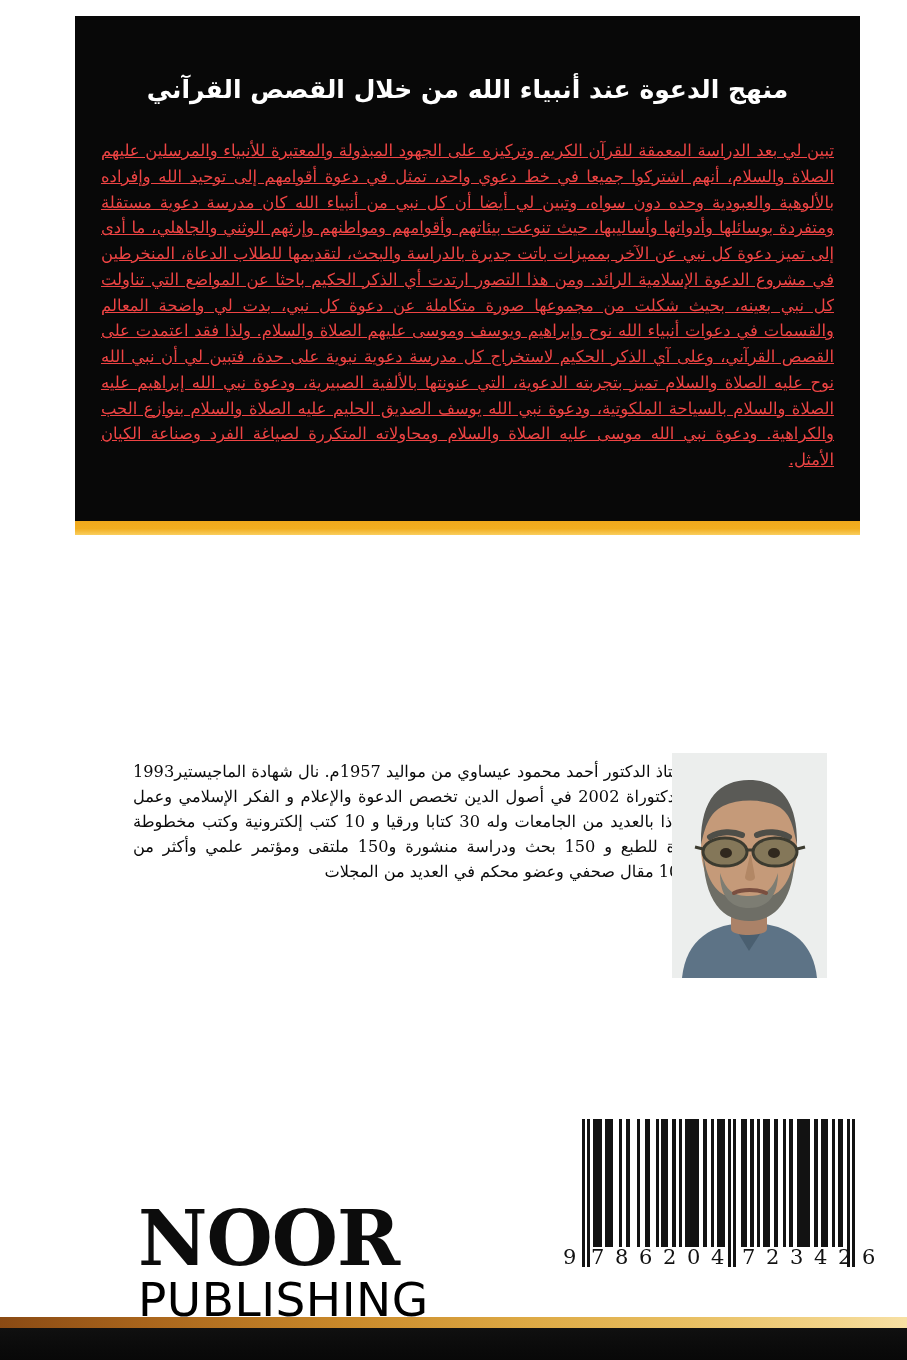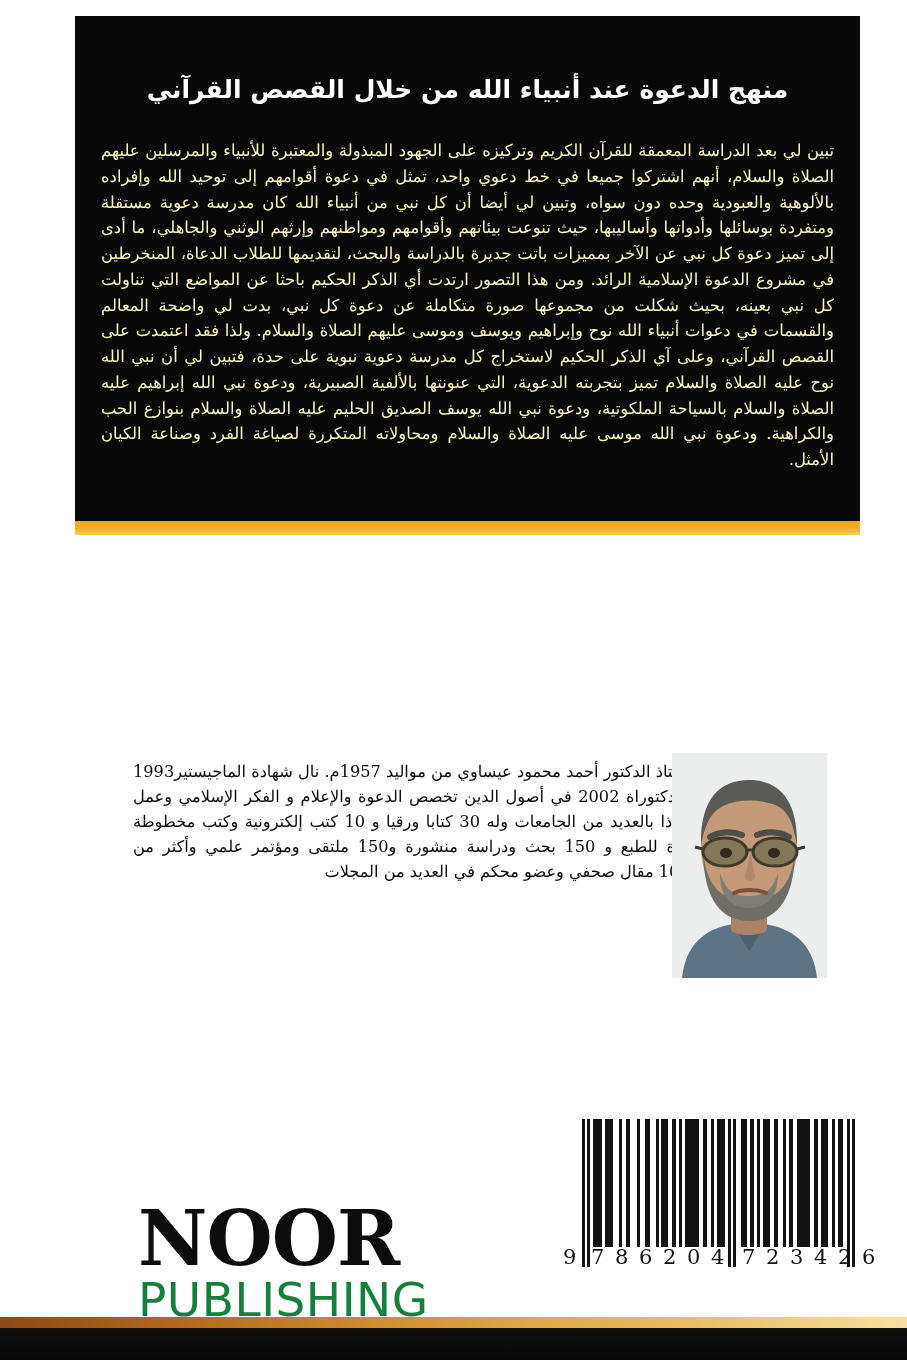--- a/index.html
+++ b/index.html
@@ -46,28 +46,29 @@
     direction: rtl;
     unicode-bidi: isolate;
     letter-spacing: 0px;
   }
 
   .hero-body {
     position: absolute;
     left: 26px;
     right: 26px;
     top: 122px;
-    color: #fef9c3;
+    color: #ef4444;
     font-family: "DejaVu Serif", "Liberation Serif", serif;
     font-size: 16.4px;
     line-height: 1.57;
     text-align: justify;
     text-align-last: right;
     direction: rtl;
     unicode-bidi: isolate;
+    text-decoration: underline;
   }
 
   
   .accent-bar {
     position: absolute;
     left: 75px;
     top: 505px;
     width: 785px;
     height: 14px;
     background: linear-gradient(180deg, #F0A81B 0%, #F2AE20 55%, #F9CE5E 100%);
@@ -121,21 +122,21 @@
     font-size: 76px;
     line-height: 0.92;
     color: #0c0c0c;
     letter-spacing: -1px;
   }
   .logo-publishing {
     font-family: "DejaVu Sans", "Liberation Sans", sans-serif;
     font-weight: normal;
     font-size: 47px;
     line-height: 1.02;
-    color: #15803d;
+    color: #000000;
     letter-spacing: 0.5px;
     margin-top: 2px;
   }
 
   
   .barcode-area {
     position: absolute;
     left: 560px;
     top: 1103px;
     width: 300px;

